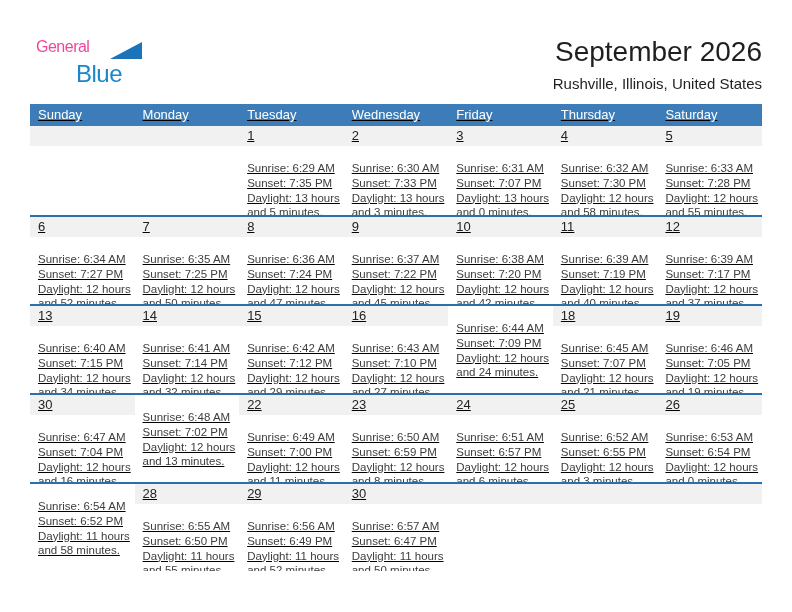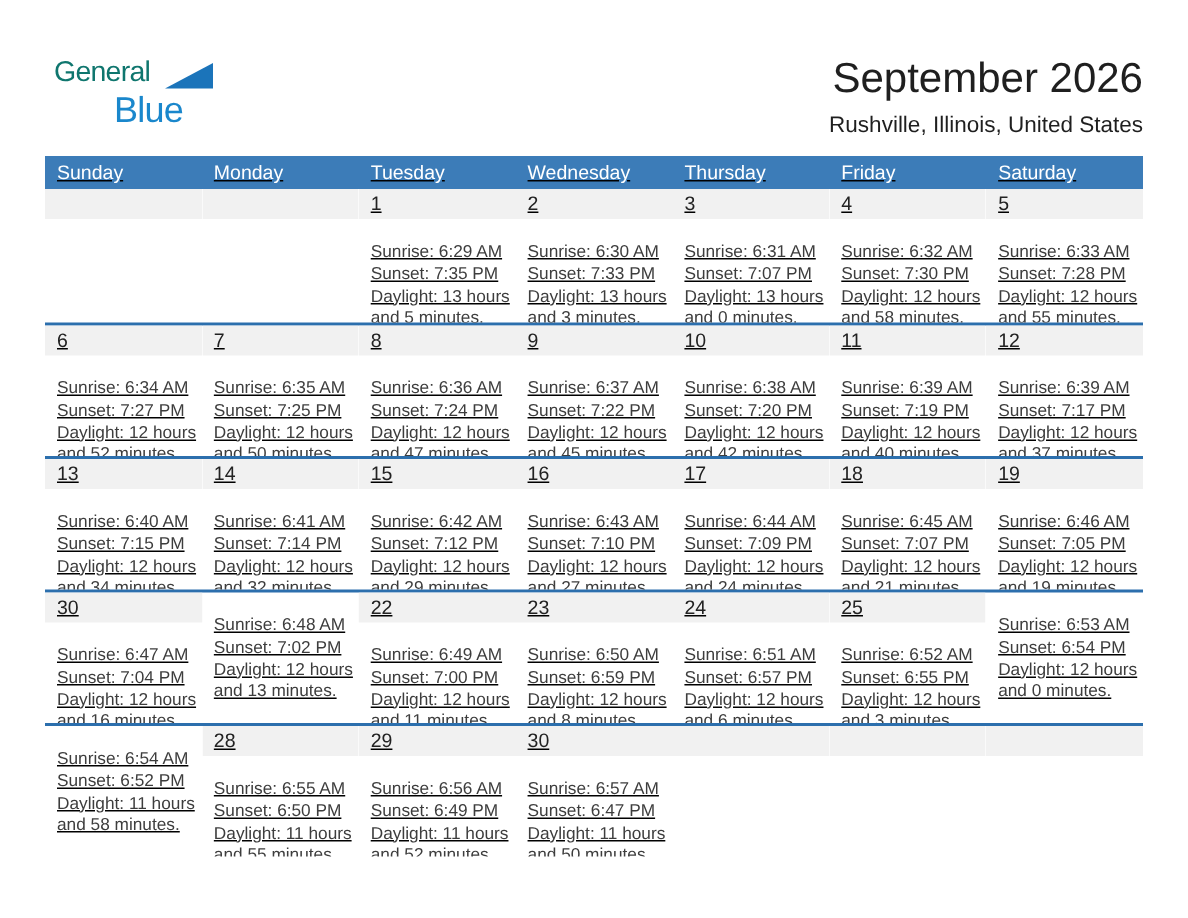--- a/index.html
+++ b/index.html
@@ -11,21 +11,21 @@
     --text-dark:#1f1f1f;
     --detail-text:#3d3d3d;
   }
   *{margin:0;padding:0;box-sizing:border-box;}
   html,body{width:792px;height:612px;background:#ffffff;overflow:hidden;}
   body{font-family:"Liberation Sans", sans-serif;}
   .page{position:relative;width:792px;height:612px;background:#fff;}
 
   
   .logo{position:absolute;left:36px;top:38px;width:130px;height:46px;}
-  .logo .general{font-size:19px;color:#0f766e;letter-spacing:-0.5px;}
+  .logo .general{font-size:16px;color:#ec4899;letter-spacing:-0.5px;}
   .logo .tri{position:absolute;left:74px;top:4px;width:0;height:0;
     border-left:32px solid transparent;border-bottom:17px solid var(--triangle-blue);}
   .logo .blue{position:absolute;left:40px;top:22px;font-size:24px;color:var(--logo-blue);letter-spacing:-0.5px;}
 
   .titles{position:absolute;right:30px;top:36px;text-align:right;}
   .month-title{font-size:28px;color:var(--text-dark);font-weight:400;}
   .location{font-size:15px;color:var(--text-dark);margin-top:7px;}
 
   
   .calendar{position:absolute;left:30px;top:104px;width:732px;text-decoration:underline;}
@@ -54,22 +54,22 @@
     <div class="month-title">September 2026</div>
     <div class="location">Rushville, Illinois, United States</div>
   </div>
 
   <div class="calendar">
     <div class="cal-head" id="cal-head">
         <div class="wd">Sunday</div>
         <div class="wd">Monday</div>
         <div class="wd">Tuesday</div>
         <div class="wd">Wednesday</div>
+        <div class="wd">Friday</div>
         <div class="wd">Thursday</div>
-        <div class="wd">Friday</div>
         <div class="wd">Saturday</div>
       </div>
     <div id="cal-body">
         <div class="week">
           <div class="cell">
             <div class="num"></div>
           </div>
           <div class="cell">
             <div class="num"></div>
           </div>
@@ -215,21 +215,20 @@
           <div class="cell">
             <div class="num">16</div>
             <div class="details">
               <div>Sunrise: 6:43 AM</div>
               <div>Sunset: 7:10 PM</div>
               <div>Daylight: 12 hours</div>
               <div>and 27 minutes.</div>
             </div>
           </div>
           <div class="cell">
-            <div class="num">17</div>
             <div class="details">
               <div>Sunrise: 6:44 AM</div>
               <div>Sunset: 7:09 PM</div>
               <div>Daylight: 12 hours</div>
               <div>and 24 minutes.</div>
             </div>
           </div>
           <div class="cell">
             <div class="num">18</div>
             <div class="details">
@@ -297,20 +296,21 @@
           <div class="cell">
             <div class="num">25</div>
             <div class="details">
               <div>Sunrise: 6:52 AM</div>
               <div>Sunset: 6:55 PM</div>
               <div>Daylight: 12 hours</div>
               <div>and 3 minutes.</div>
             </div>
           </div>
           <div class="cell">
+            <div class="num">26</div>
             <div class="details">
               <div>Sunrise: 6:53 AM</div>
               <div>Sunset: 6:54 PM</div>
               <div>Daylight: 12 hours</div>
               <div>and 0 minutes.</div>
             </div>
           </div>
         </div>
         <div class="week">
           <div class="cell">

